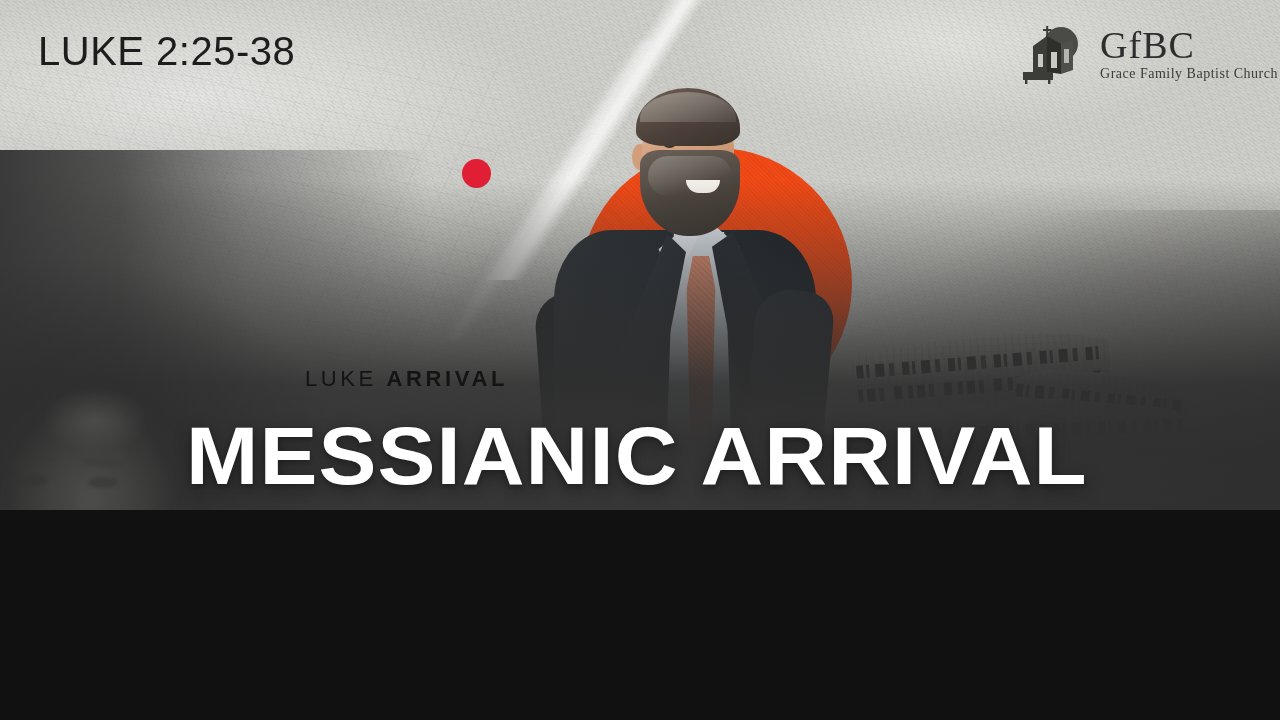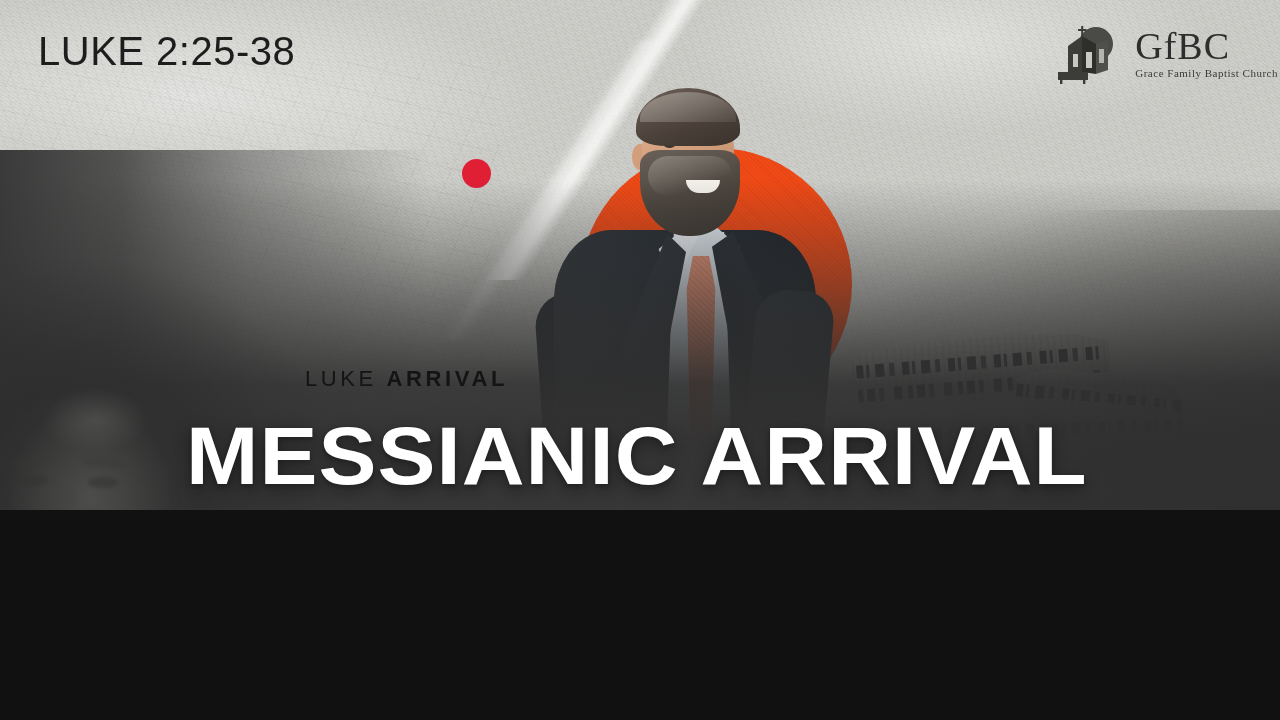--- a/index.html
+++ b/index.html
@@ -326,21 +326,21 @@
   }
 
   
   .logo{position:absolute;right:2px;top:22px;display:flex;align-items:center;gap:9px;}
   .logo-mark{width:74px;height:62px;position:relative;}
   .logo-text{display:flex;flex-direction:column;align-items:flex-start;line-height:1;}
   .logo-gfbc{
     font-family:"Liberation Serif", serif;font-size:38px;letter-spacing:1px;color:#2e2e2e;
   }
   .logo-tag{
-    font-family:"Liberation Serif", serif;font-size:11px;letter-spacing:.5px;color:#3a3a3a;
+    font-family:"Liberation Serif", serif;font-size:14px;letter-spacing:.5px;color:#3a3a3a;
     margin-top:3px;white-space:nowrap;
   }
 </style>
 </head>
 <body>
 
 <div class="stage">
 
   <div class="bg-base"></div>
   <div class="bg-mottle"></div>

